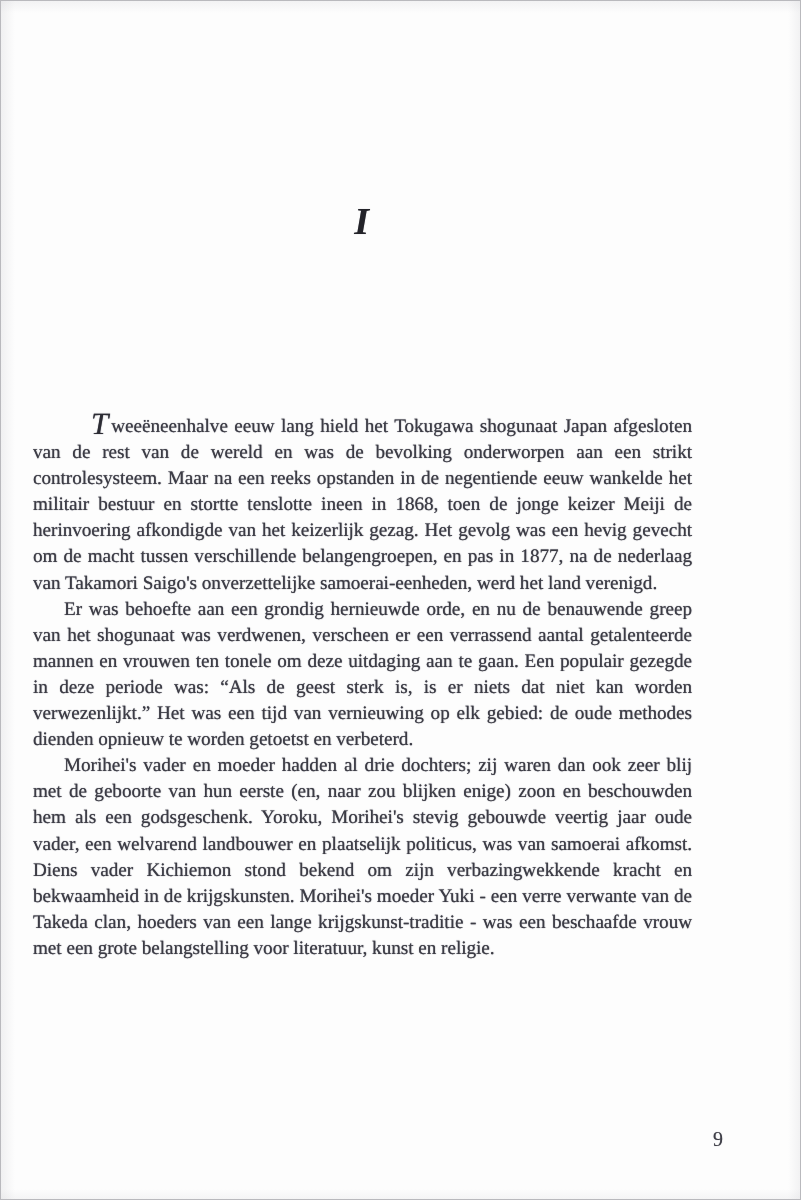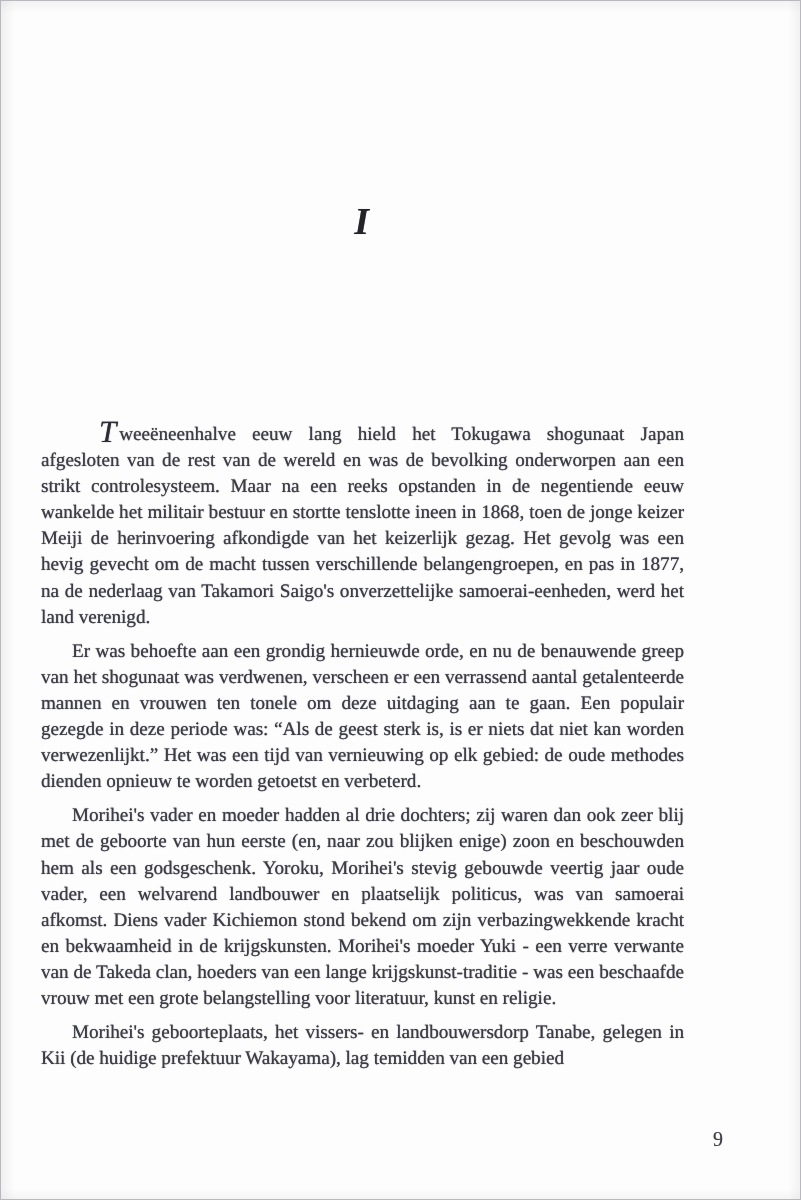--- a/index.html
+++ b/index.html
@@ -55,21 +55,21 @@
     text-justify: inter-word;
     -webkit-font-smoothing: none;
     text-rendering: geometricPrecision;
     
     text-shadow:
       0 0 0.85px rgba(70,70,82,0.80),
       0.35px 0.25px 0.9px rgba(90,90,100,0.38);
   }
 
   .textblock p {
-    margin: 8px;
+    margin: 0;
     text-indent: 31px;
     hyphens: manual;
   }
 
   .textblock p.first {
     text-indent: 0;
   }
 
   
   .dropcap {
@@ -106,19 +106,18 @@
 
   <div class="textblock">
 
     <p class="first"><span class="dropcap">T</span><span>weeëneenhalve eeuw lang hield het Tokugawa shogunaat Japan afgesloten van de rest van de wereld en was de bevolking onderworpen aan een strikt controlesysteem. Maar na een reeks opstanden in de negentiende eeuw wankelde het militair bestuur en stortte tenslotte ineen in 1868, toen de jonge keizer Meiji de herinvoering afkondigde van het keizerlijk gezag. Het gevolg was een hevig gevecht om de macht tussen verschillende belangengroepen, en pas in 1877, na de nederlaag van Takamori Saigo's onverzettelijke samoerai-eenheden, werd het land verenigd.</span></p>
 
     <p><span>Er was behoefte aan een grondig hernieuwde orde, en nu de benauwende greep van het shogunaat was verdwenen, verscheen er een verrassend aantal getalenteerde mannen en vrouwen ten tonele om deze uitdaging aan te gaan. Een populair gezegde in deze periode was: “Als de geest sterk is, is er niets dat niet kan worden verwezenlijkt.” Het was een tijd van vernieuwing op elk gebied: de oude methodes dienden opnieuw te worden getoetst en verbeterd.</span></p>
 
 
     <p><span>Morihei's vader en moeder hadden al drie dochters; zij waren dan ook zeer blij met de geboorte van hun eerste (en, naar zou blijken enige) zoon en beschouwden hem als een godsgeschenk. Yoroku, Morihei's stevig gebouwde veertig jaar oude vader, een welvarend landbouwer en plaatselijk politicus, was van samoerai afkomst. Diens vader Kichiemon stond bekend om zijn verbazingwekkende kracht en bekwaamheid in de krijgskunsten. Morihei's moeder Yuki - een verre verwante van de Takeda clan, hoeders van een lange krijgskunst-traditie - was een beschaafde vrouw met een grote belangstelling voor literatuur, kunst en religie.</span></p>
 
-    <p><span>Morihei's geboorteplaats, het vissers- en landbouwersdorp Tanabe, gelegen in Kii (de huidige prefektuur Wakayama), lag temidden van een gebied</span></p>
 
   </div>
 
   <div class="folio">9</div>
 
 </div>
 
 </body></html>

